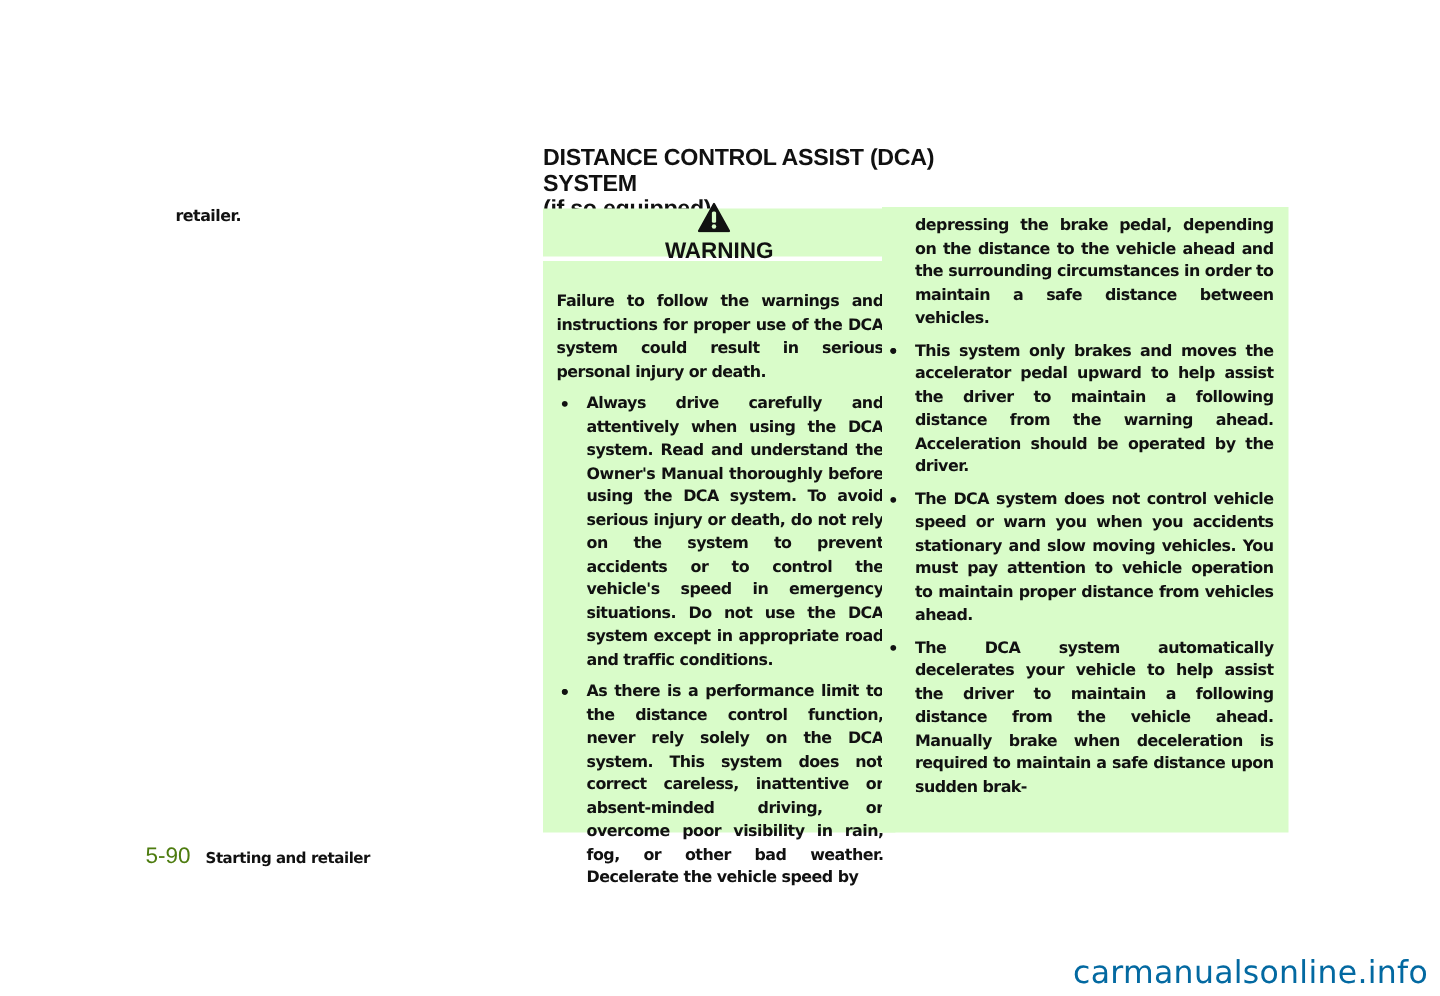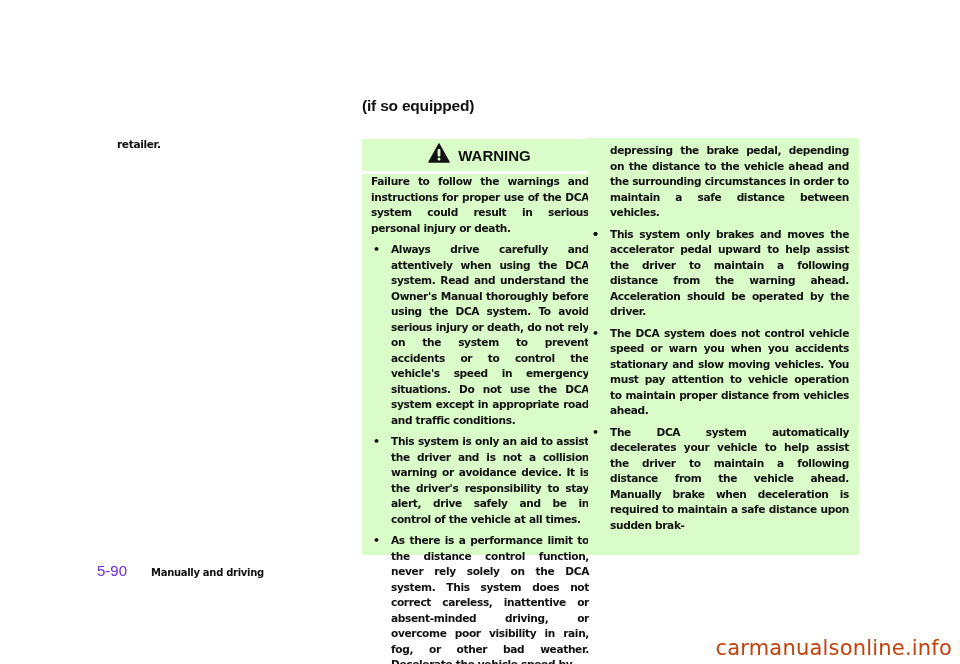--- a/index.html
+++ b/index.html
@@ -16,93 +16,94 @@
     font-family: "DejaVu Sans", sans-serif; font-weight: bold; font-size: 10.6px;
     line-height: 15.5px; letter-spacing: -0.35px; color: #111;
   }
   .continued {
     position: absolute; left: 117px; top: 137px; text-align: center;
   }
   .warning-box {
     position: absolute; left: 362px; top: 139px; width: 235px; height: 416px;
   }
   .warning-header {
-    height: 32px; background: #d9fcc9; display: flex; align-items: center; justify-content: center;
+    height: 32px; background: #d9fcc9; display: flex; align-items: center; justify-content: center; flex-direction: column;
   }
   .warning-header .tri { margin-right: 8px; }
   .warning-header .label {
     font-family: "Liberation Sans", sans-serif; font-weight: bold; font-size: 15px; color: #111;
   }
   .warning-body {
     margin-top: 3px; height: 381px; background: #d9fcc9; box-sizing: border-box;
-    padding: 0 8px 0 9px;
+    padding: 20px 8px 0 9px;
   }
   .right-box {
     position: absolute; left: 588px; top: 138px; width: 271px; height: 417px;
     background: #d9fcc9; box-sizing: border-box; padding: 5px 10px 0 2px;
   }
   p.para { margin: 0 0 6px 0; text-align: justify; }
   ul.bullets { list-style: none; margin: 0; padding: 0; }
   ul.bullets li { position: relative; padding-left: 20px; margin-bottom: 6px; text-align: justify; }
   ul.bullets li .dot {
     position: absolute; left: 2px; top: 0; font-size: 11px;
   }
   .cont-para { padding-left: 20px; margin: 0 0 6px 0; text-align: justify; }
   .footer {
     position: absolute; left: 97px; top: 562px; display: flex; align-items: baseline;
   }
   .footer .page-num {
-    font-family: "Liberation Sans", sans-serif; font-size: 15px; color: #6d28d9; margin-right: 24px;
+    font-family: "Liberation Sans", sans-serif; font-size: 15px; color: #4d7c0f; margin-right: 10px;
   }
   .footer .section {
     font-family: "DejaVu Sans", sans-serif; font-weight: bold; font-size: 10px; letter-spacing: -0.3px; color: #111;
   }
   .watermark {
     position: absolute; right: 8px; bottom: 4px;
-    font-family: "DejaVu Sans", sans-serif; font-size: 21px; color: #c2410c; letter-spacing: 0.2px; margin-top: 47px;
+    font-family: "DejaVu Sans", sans-serif; font-size: 21px; color: #0369a1; letter-spacing: 0.2px; margin-top: 47px;
   }
 </style>
 </head>
 <body>
 
 <div class="page-title">
+  <div>DISTANCE CONTROL ASSIST (DCA) SYSTEM</div>
   <div>(if so equipped)</div>
 </div>
 
 <div class="continued col-text">retailer.</div>
 
 <div class="warning-box">
   <div class="warning-header">
     <span class="tri">
       <svg width="22" height="20" viewBox="0 0 22 20">
         <path d="M11 1 L21 19 L1 19 Z" fill="#111" stroke="#111" stroke-width="1.5" stroke-linejoin="round"></path>
         <rect x="9.6" y="6" width="2.8" height="7.5" rx="1" fill="#d9fcc9"></rect>
         <circle cx="11" cy="16" r="1.5" fill="#d9fcc9"></circle>
       </svg>
     </span>
     <span class="label">WARNING</span>
   </div>
   <div class="warning-body col-text">
     <p class="para">Failure to follow the warnings and instructions for proper use of the DCA system could result in serious personal injury or death.</p>
     <ul class="bullets">
       <li><span class="dot">•</span><span>Always drive carefully and attentively when using the DCA system. Read and understand the Owner's Manual thoroughly before using the DCA system. To avoid serious injury or death, do not rely on the system to prevent accidents or to control the vehicle's speed in emergency situations. Do not use the DCA system except in appropriate road and traffic conditions.</span></li>
-      <li><span class="dot">•</span><span>This system is only an aid to assist the driver and is not a collision warning or avoidance device. It is the driver's responsibility to stay alert, drive safely and be in control of the vehicle at all times.</span></li>
+      <li><span class="dot">•</span></li>
       <li><span class="dot">•</span><span>As there is a performance limit to the distance control function, never rely solely on the DCA system. This system does not correct careless, inattentive or absent-minded driving, or overcome poor visibility in rain, fog, or other bad weather. Decelerate the vehicle speed by</span></li>
     </ul>
   </div>
 </div>
 
 <div class="right-box col-text">
   <p class="cont-para">depressing the brake pedal, depending on the distance to the vehicle ahead and the surrounding circumstances in order to maintain a safe distance between vehicles.</p>
   <ul class="bullets">
     <li><span class="dot">•</span></li>
     <li><span class="dot">•</span><span>This system only brakes and moves the accelerator pedal upward to help assist the driver to maintain a following distance from the warning ahead. Acceleration should be operated by the driver.</span></li>
     <li><span class="dot">•</span><span>The DCA system does not control vehicle speed or warn you when you accidents stationary and slow moving vehicles. You must pay attention to vehicle operation to maintain proper distance from vehicles ahead.</span></li>
     <li><span class="dot">•</span><span>The DCA system automatically decelerates your vehicle to help assist the driver to maintain a following distance from the vehicle ahead. Manually brake when deceleration is required to maintain a safe distance upon sudden brak-</span></li>
   </ul>
 </div>
 
 <div class="footer">
   <span class="page-num">5-90</span>
-  <span class="section">Manually and driving</span>
+  <span class="section">Starting and retailer</span>
 </div>
 
 <div class="watermark">carmanualsonline.info</div>
 
 </body></html>

